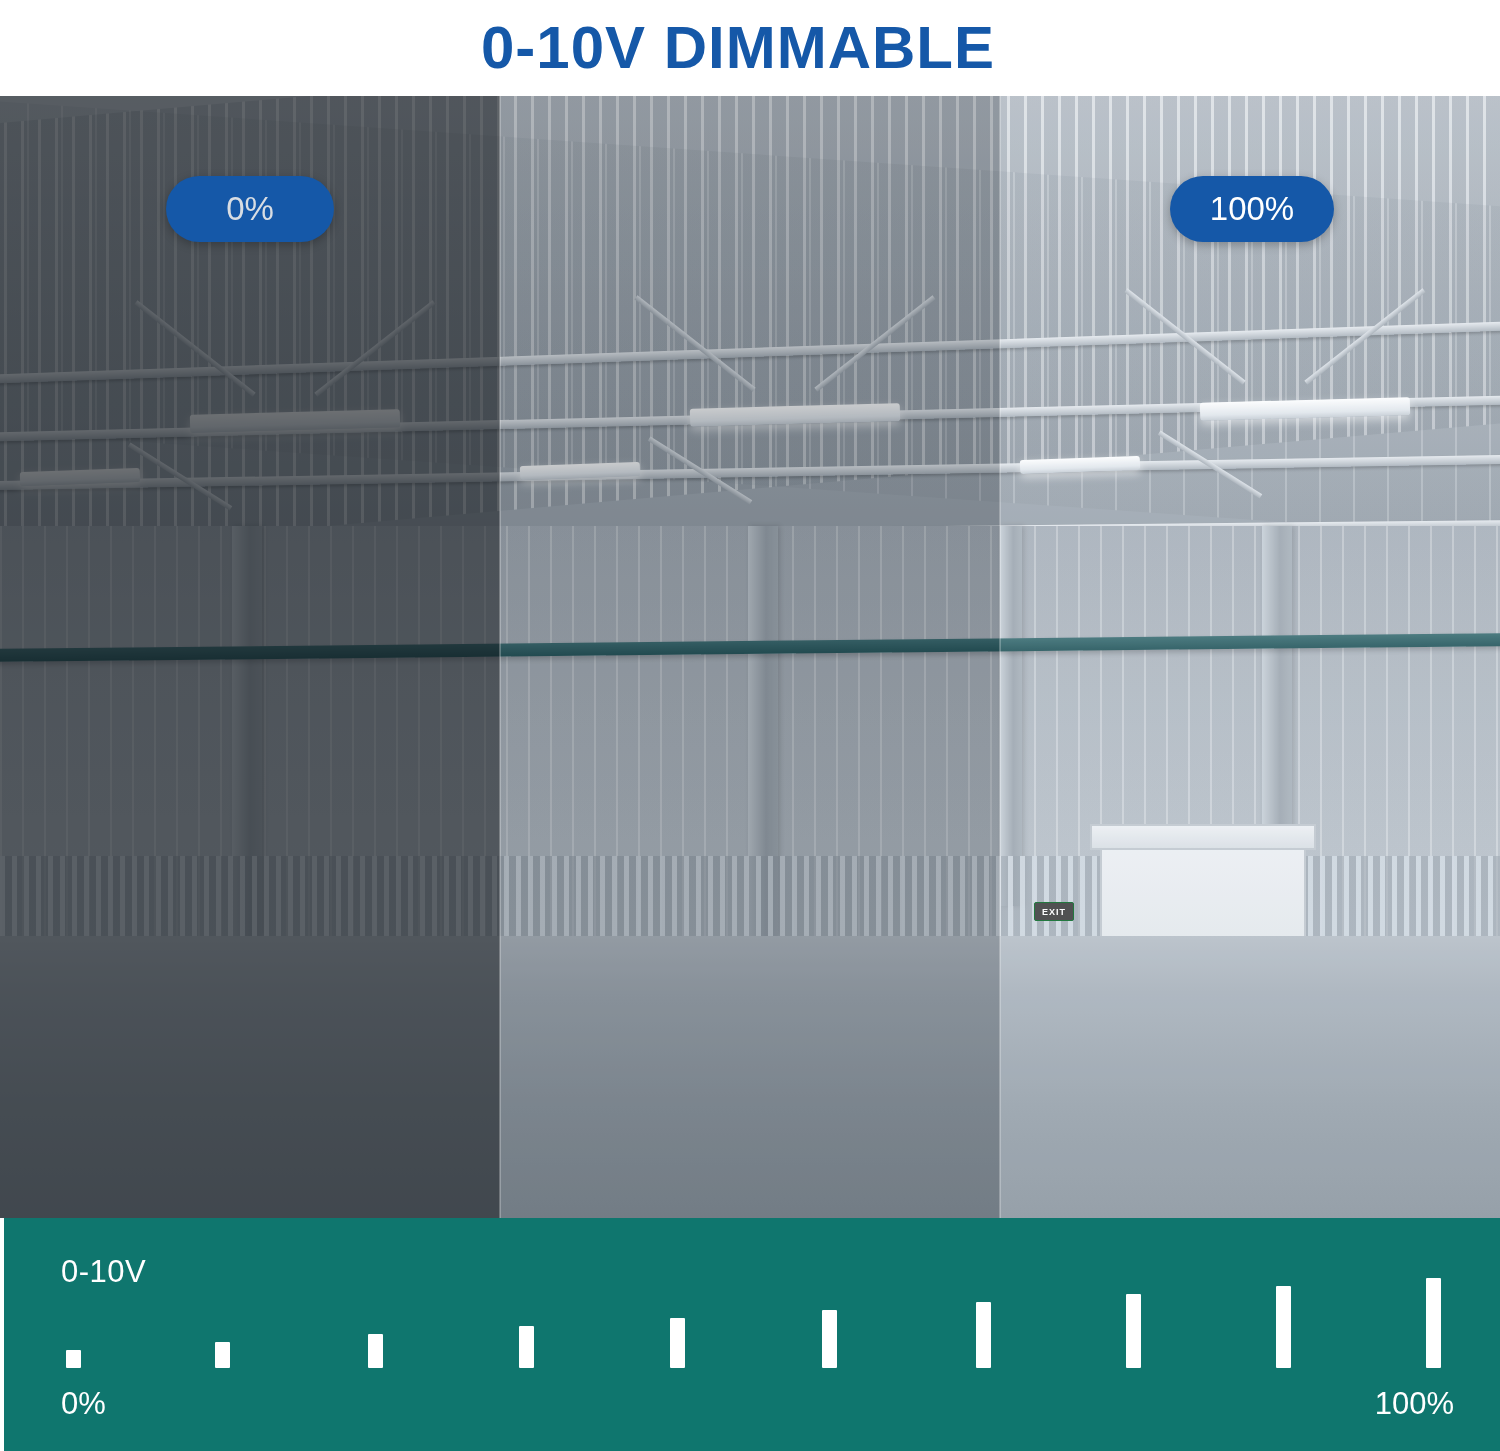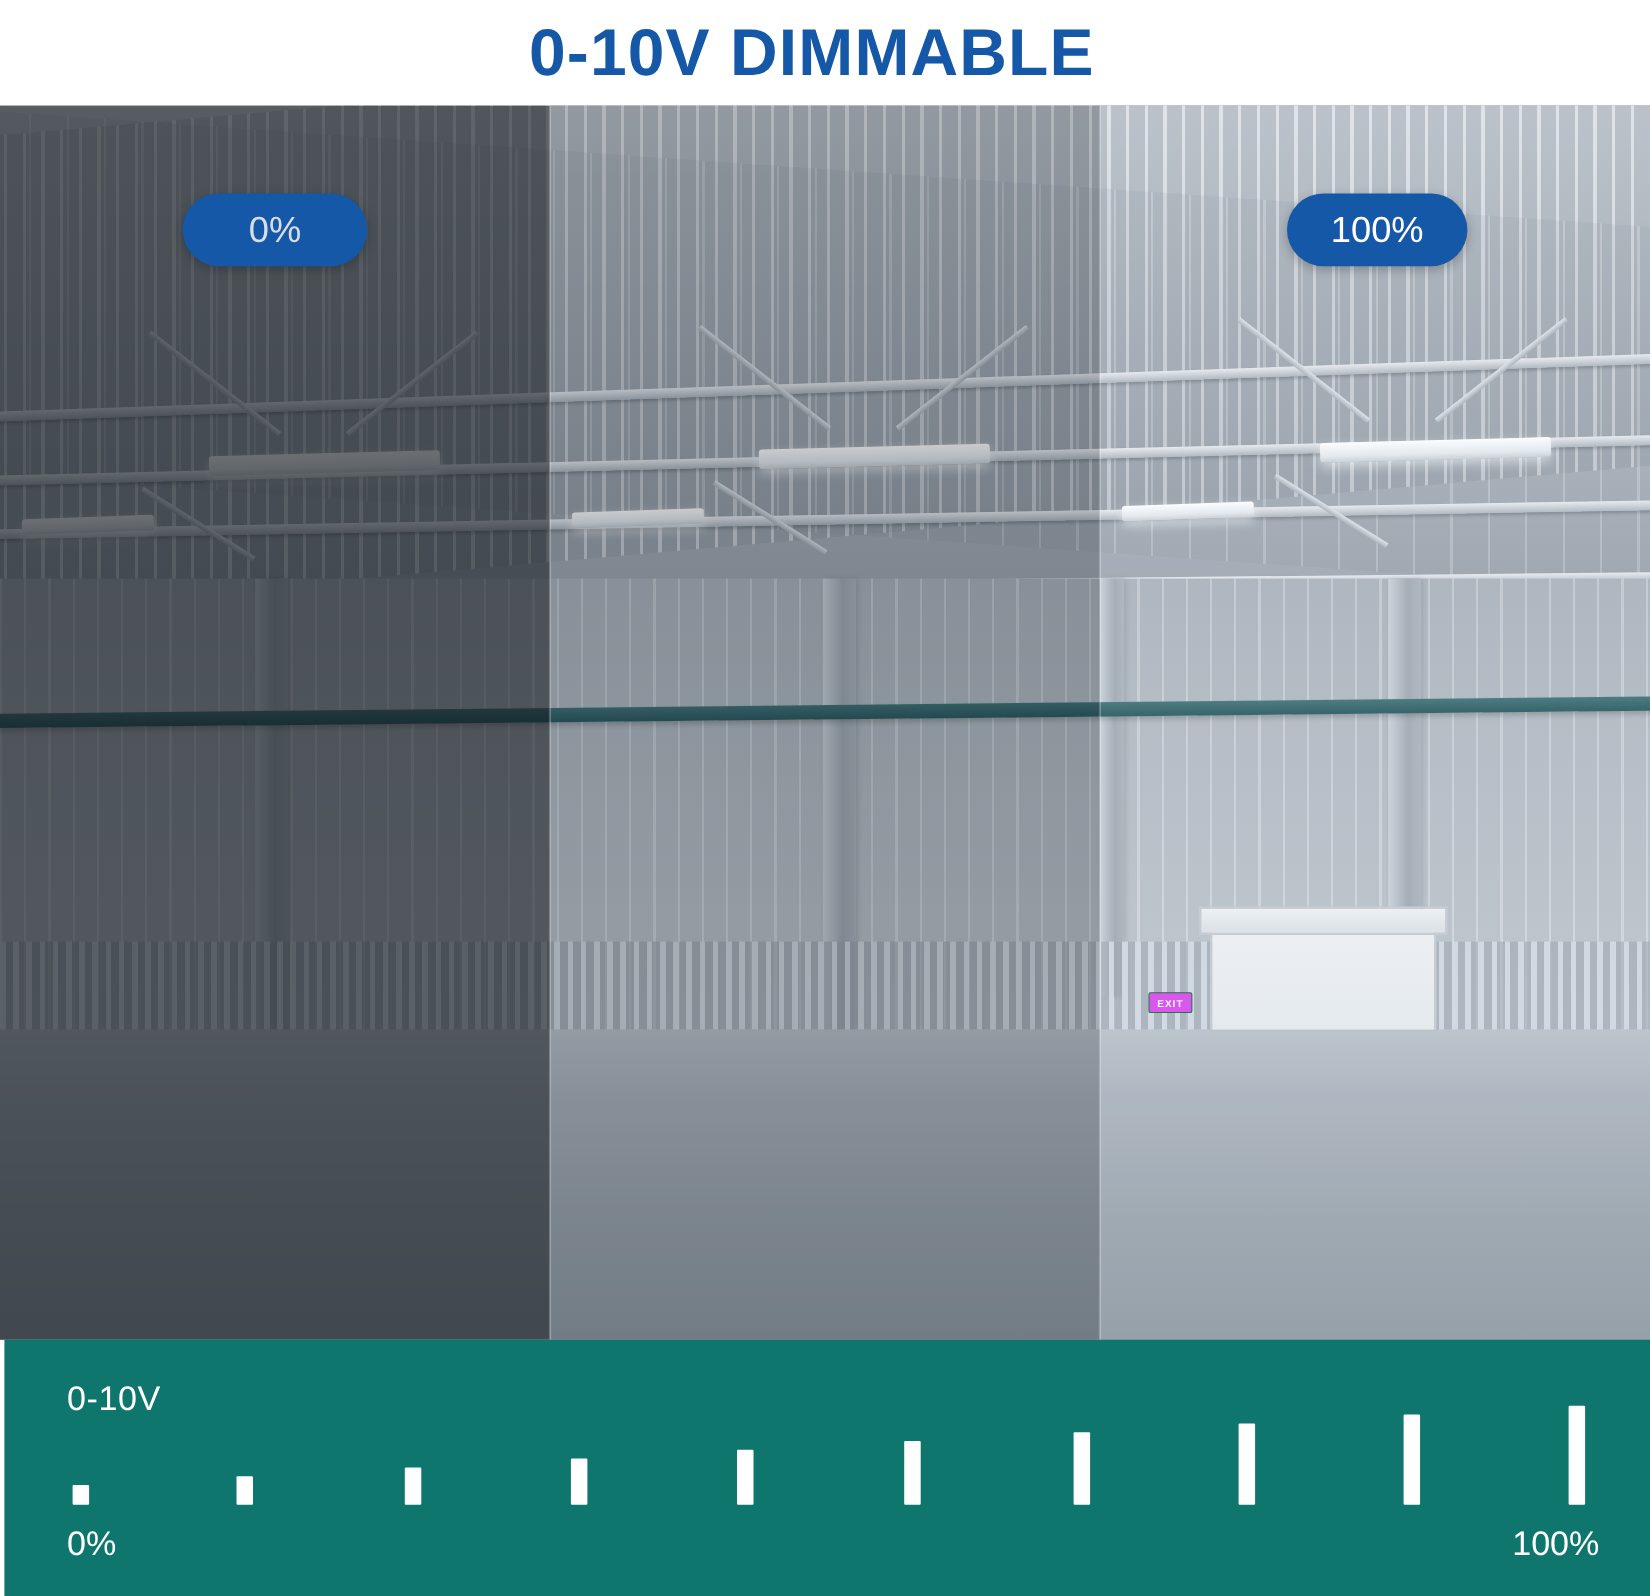--- a/index.html
+++ b/index.html
@@ -177,31 +177,30 @@
       #f2c80f 0px, #f2c80f 10px,
       #1d1d1d 10px, #1d1d1d 20px);
   }
   .dock-door {
     position: absolute;
     background: linear-gradient(180deg,#eef1f4,#dbe0e5);
     border: 2px solid #c2c9d0;
   }
   .exit-sign {
     position: absolute;
-    background: #d946ef;
+    background: #404040;
     color: #ffffff;
     font-size: 9px;
     font-weight: bold;
     letter-spacing: 1px;
     display: flex;
     align-items: center;
     justify-content: center;
     border: 1px solid #0d6b2b;
     border-radius: 2px;
-    margin-left: 10px;
   }
   .panel-box {
     position: absolute;
     background: linear-gradient(180deg,#5b6570,#3f4850);
     border-radius: 2px;
   }
 
   
   .dim-panel {
     position: absolute;

